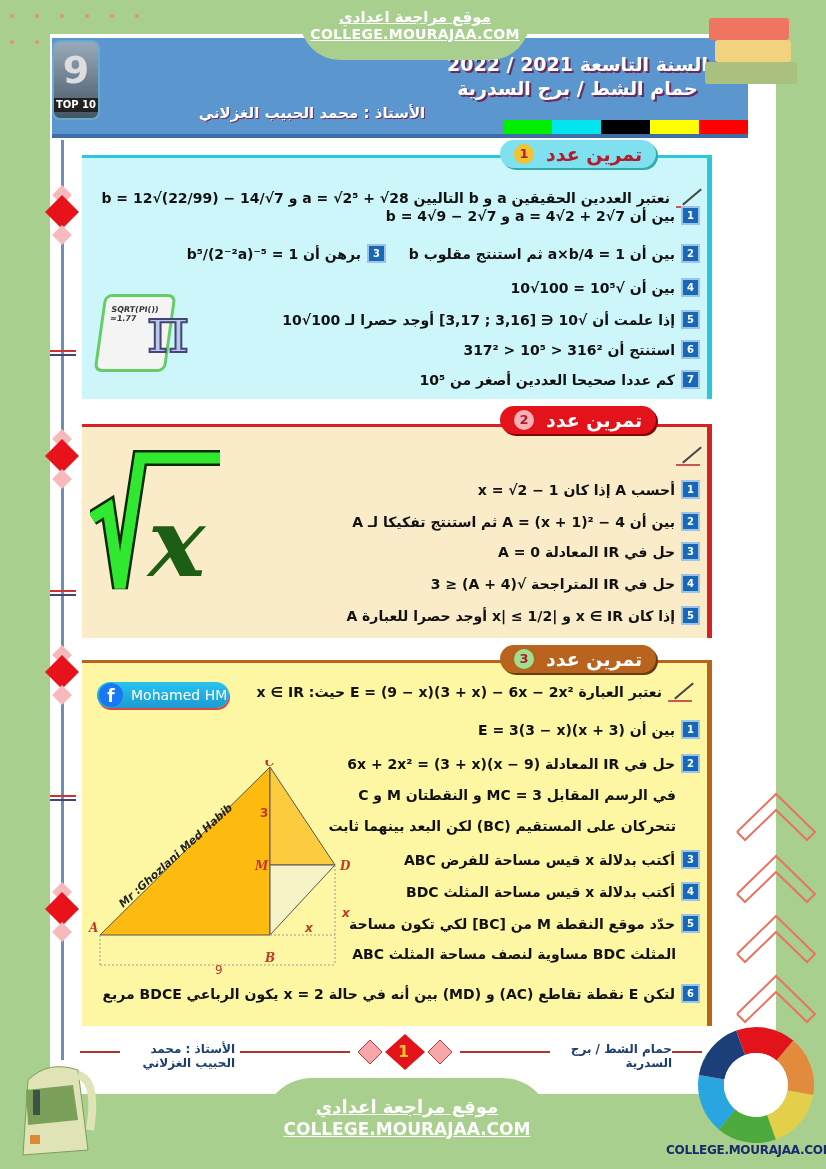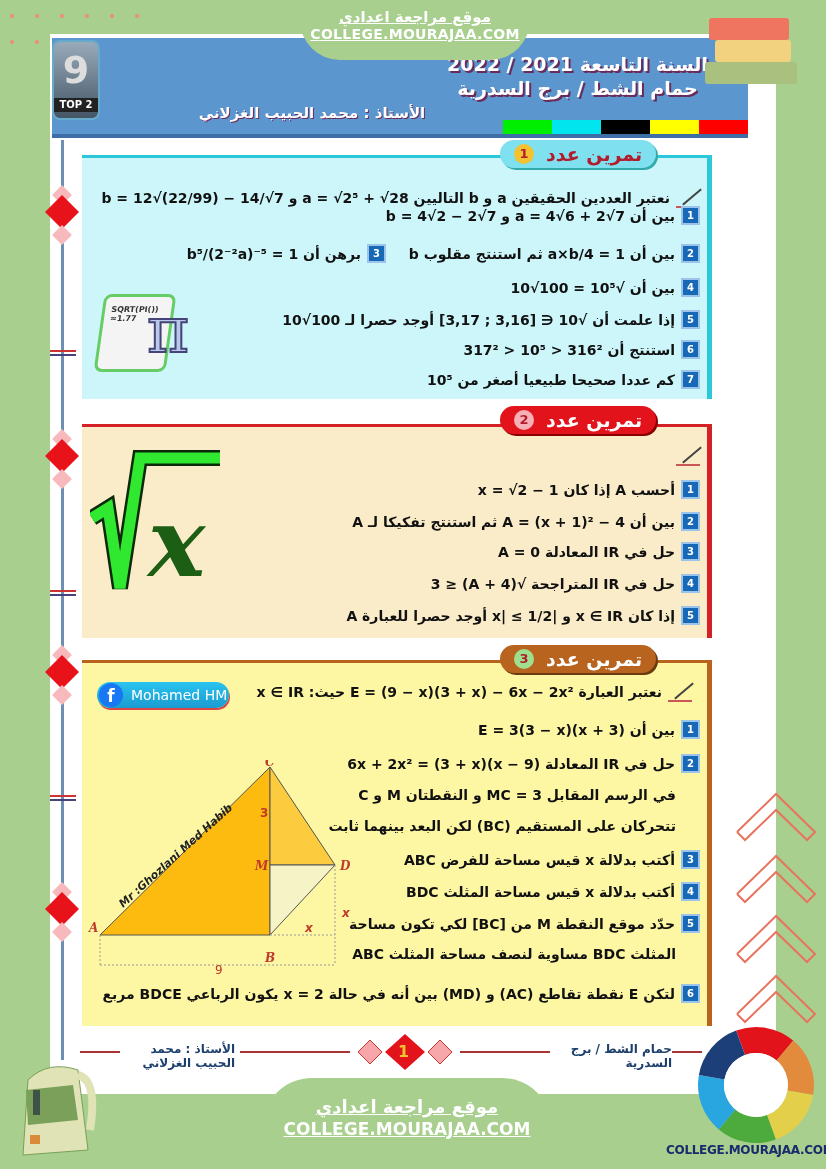--- a/index.html
+++ b/index.html
@@ -64,21 +64,21 @@
     <i style="left:85px;top:40px"></i>
     <i style="left:110px;top:40px"></i>
     <i style="left:135px;top:40px"></i>
 </div>
 
 <div class="page"></div>
 
 <div class="header">
   <div class="badge9">
     <div>9</div>
-    <span>TOP 2</span>
+    <span>TOP 10</span>
   </div>
   <div class="h-teacher">الأستاذ : محمد الحبيب الغزلاني</div>
   <div class="h-year">
     <div>السنة التاسعة 2021 / 2022</div>
     <div>حمام الشط / برج السدرية</div>
   </div>
 </div>
 <div class="colorbar">
   <div style="background:#00ee00"></div>
     <div style="background:#00e5ee"></div>
@@ -119,21 +119,21 @@
 <div class="ex-tab" style="left:500px;top:140px;background:#7fe0ef;box-shadow:2px 2px 0 #3aa">
   <span>تمرين عدد</span>
   <span class="num" style="background:#f2c230">1</span>
 </div>
 <div class="row" style="top:188px;right:126px">
     <span class="pen"></span>
     <span>نعتبر العددين الحقيقين a و b التاليين a = √2⁵ + √28 و b = 12√(22/99) − 14/√7</span>
   </div>
 <div class="row" style="top:206px;right:126px">
     <span class="nb">1</span>
-    <span>بين أن a = 4√6 + 2√7 و b = 4√2 − 2√7</span>
+    <span>بين أن a = 4√2 + 2√7 و b = 4√9 − 2√7</span>
   </div>
 <div class="row" style="top:244px;right:126px">
     <span class="nb">2</span>
     <span>بين أن a×b/4 = 1 ثم استنتج مقلوب b</span>
   </div>
 <div class="row" style="top:244px;right:440px">
     <span class="nb">3</span>
     <span>برهن أن b⁵/(2⁻²a)⁻⁵ = 1</span>
   </div>
 <div class="row" style="top:278px;right:126px">
@@ -143,21 +143,21 @@
 <div class="row" style="top:310px;right:126px">
     <span class="nb">5</span>
     <span>إذا علمت أن √10 ∈ [3,16 ; 3,17] أوجد حصرا لـ 100√10</span>
   </div>
 <div class="row" style="top:340px;right:126px">
     <span class="nb">6</span>
     <span>استنتج أن 316² &lt; 10⁵ &lt; 317²</span>
   </div>
 <div class="row" style="top:370px;right:126px">
     <span class="nb">7</span>
-    <span>كم عددا صحيحا طبيعيا أصغر من 10⁵</span>
+    <span>كم عددا صحيحا العددين أصغر من 10⁵</span>
   </div>
 <div class="pi-art">
   <div style="position:absolute;left:4px;top:4px;width:72px;height:78px;background:#f4f4f4;border:3px solid #6c6;border-radius:8px;transform:skewX(-8deg);font-size:8px;font-weight:bold;padding:8px 6px;color:#333">
     <div>SQRT(PI())</div>
     <div>≈1.77</div>
   </div>
   <div style="position:absolute;left:52px;top:8px;font-size:64px;color:#b9c9ea;font-family:'DejaVu Serif',serif;-webkit-text-stroke:2px #447;line-height:64px">π</div>
 </div>
 
 <div class="card" style="top:424px;width:630px;height:214px;background:#fbecc9;border-color:#d42027;border-top:3px solid #d42027"></div>

